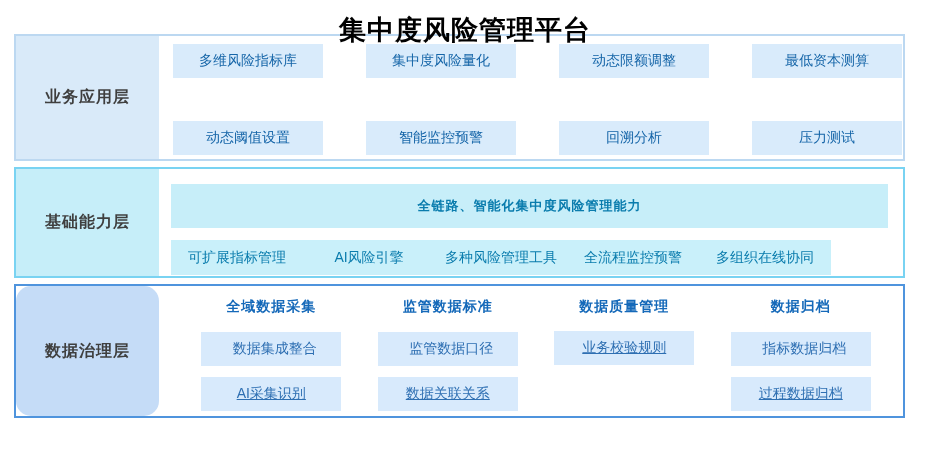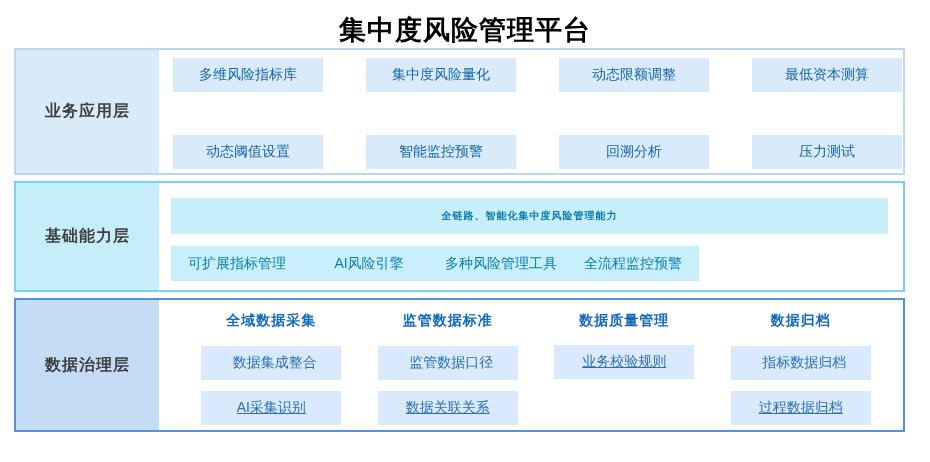--- a/index.html
+++ b/index.html
@@ -10,21 +10,21 @@
   .page {
     position:relative;
     width:930px;
     height:462px;
     background:#ffffff;
     overflow:hidden;
   }
   .title {
     text-align:center;
     padding-top:12px;
-    height:48px;
+    height:34px;
     font-size:27px;
     font-weight:700;
     color:#000000;
     letter-spacing:1px;
   }
   .layer {
     display:flex;
     margin:0 25px 6px 14px;
     background:#ffffff;
   }
@@ -36,21 +36,21 @@
     display:flex;
     align-items:center;
     justify-content:center;
     font-size:16px;
     font-weight:700;
     color:#3f3f3f;
     letter-spacing:1px;
   }
   .side-business { background:#d9eaf9; }
   .side-capability { background:#c6eef9; }
-  .side-data { background:#c5dcf7; }
+  .side-data { background:#c5dcf7;border-radius:15px; }
   .content { flex:1; min-width:0; }
   
   .content-business {
     display:grid;
     grid-template-columns:repeat(4,1fr);
     grid-template-rows:1fr 1fr;
     align-items:center;
     justify-items:center;
     padding:8px 14px;
     gap:43px;
@@ -64,24 +64,24 @@
     white-space:nowrap;
   }
   .chip-business { width:150px; background:#d9ebfb; color:#1565a8; }
   
   .content-capability {
     display:flex;
     flex-direction:column;
     padding:15px 15px 0 12px;
   }
   .banner {
-    height:36px;
+    height:44px;
     background:#c7eef9;
     color:#0a7cad;
-    font-size:10px;
+    font-size:13px;
     font-weight:700;
     display:flex;
     align-items:center;
     justify-content:center;
     letter-spacing:1px;
   }
   .capability-row {
     margin-top:12px;
     display:flex;
     justify-content:flex-start;
@@ -136,20 +136,21 @@
 
   <section class="layer layer-capability">
     <aside class="side side-capability">基础能力层</aside>
     <div class="content content-capability">
       <div class="banner">全链路、智能化集中度风险管理能力</div>
       <div class="capability-row">
         <div class="chip chip-capability">可扩展指标管理</div>
         <div class="chip chip-capability">AI风险引擎</div>
         <div class="chip chip-capability">多种风险管理工具</div>
         <div class="chip chip-capability">全流程监控预警</div>
+        <div class="chip chip-capability">多组织在线协同</div>
       </div>
     </div>
   </section>
 
   <section class="layer layer-data">
     <aside class="side side-data">数据治理层</aside>
     <div class="content content-data">
       <div class="data-column">
         <div class="data-column-header">全域数据采集</div>
         <div class="chip chip-data first">数据集成整合</div>

